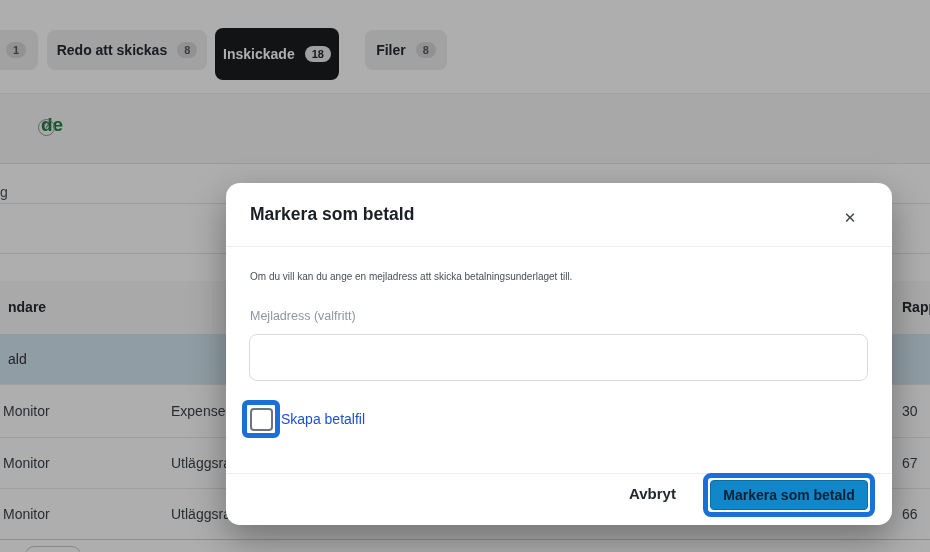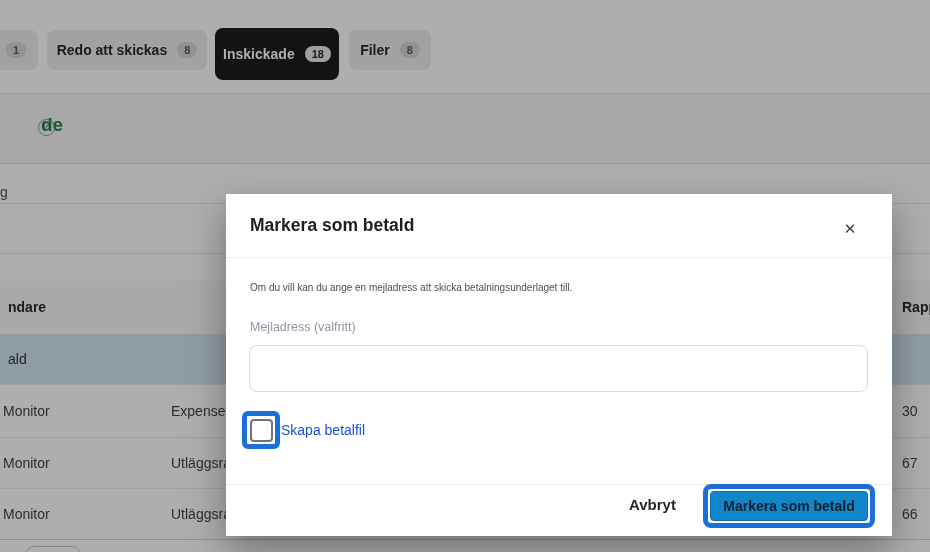--- a/index.html
+++ b/index.html
@@ -19,21 +19,21 @@
   .tab{position:absolute;top:30px;height:40px;border-radius:8px;background:#ededed;
        display:flex;align-items:center;justify-content:center;gap:10px;
        font-size:14px;font-weight:600;color:#21262d;cursor:pointer;}
   .tab.active{top:28px;height:52px;background:var(--active-tab);color:#fff;}
   .badge{background:#d6d6d6;color:#53575d;border-radius:999px;font-size:11px;
          font-weight:700;padding:2px 7px;line-height:12px;}
   .tab.active .badge{background:#e9eaeb;color:#1d2025;}
   .tab-frag{left:-42px;width:80px;justify-content:flex-end;padding-right:12px;}
   .tab-redo{left:47px;width:160px;}
   .tab-insk{left:215px;width:124px;}
-  .tab-filer{left:349px;width:82px;}
+  .tab-filer{left:365px;width:82px;}
 
   
   .titlebar{position:absolute;left:0;top:93px;width:930px;height:70px;background:#f6f7f7;
             border-top:1px solid #ececec;z-index:1;}
   .page-title{position:absolute;left:1px;top:20px;font-size:19px;font-weight:700;color:#15803d;padding-left:40px;}
   .help{position:absolute;left:38px;top:25px;width:17px;height:17px;border:1.5px solid #8f9398;
         border-radius:50%;font-size:10px;line-height:14px;text-align:center;color:#70757a;
         font-weight:700;cursor:pointer;}
 
   
@@ -56,21 +56,21 @@
   .c-user{left:-5px;} .c-name{left:163px;} .c-rep{left:894px;}
   .thead .c-user{left:0;}
   .pagefrag{position:absolute;left:25px;top:382px;width:56px;height:20px;background:#fff;
             border:1px solid #c6c6c6;border-radius:9px;cursor:pointer;}
 
   
   .scrim{position:absolute;left:0;top:0;width:930px;height:552px;background:rgba(8,9,10,0.33);z-index:5;}
 
   
   .modal{position:absolute;left:226px;top:183px;width:666px;height:342px;background:#fff;
-         border-radius:0;box-shadow:0 14px 36px rgba(0,0,0,0.35);z-index:10;margin-top:11px;}
+         border-radius:14px;box-shadow:0 14px 36px rgba(0,0,0,0.35);z-index:10;}
   .m-title{position:absolute;left:24px;top:0;height:63px;line-height:63px;font-size:17.5px;
            font-weight:700;color:#1b1f26;}
   .m-close{position:absolute;left:609px;top:20px;width:30px;height:30px;line-height:30px;
            text-align:center;font-size:15px;color:#3e434a;cursor:pointer;}
   .m-div{position:absolute;left:0;width:666px;border-top:1px solid #ececec;}
   .m-div.top{top:63px;} .m-div.bot{top:290px;}
   .m-desc{position:absolute;left:24px;top:88px;right:24px;font-size:10px;color:#474f59;}
   .m-label{position:absolute;left:24px;top:126px;font-size:12.5px;color:#8e96a3;}
   .m-input{position:absolute;left:23px;top:151px;width:619px;height:47px;border:1px solid #d7dade;
            border-radius:8px;background:#fff;font-family:"Liberation Sans",sans-serif;

